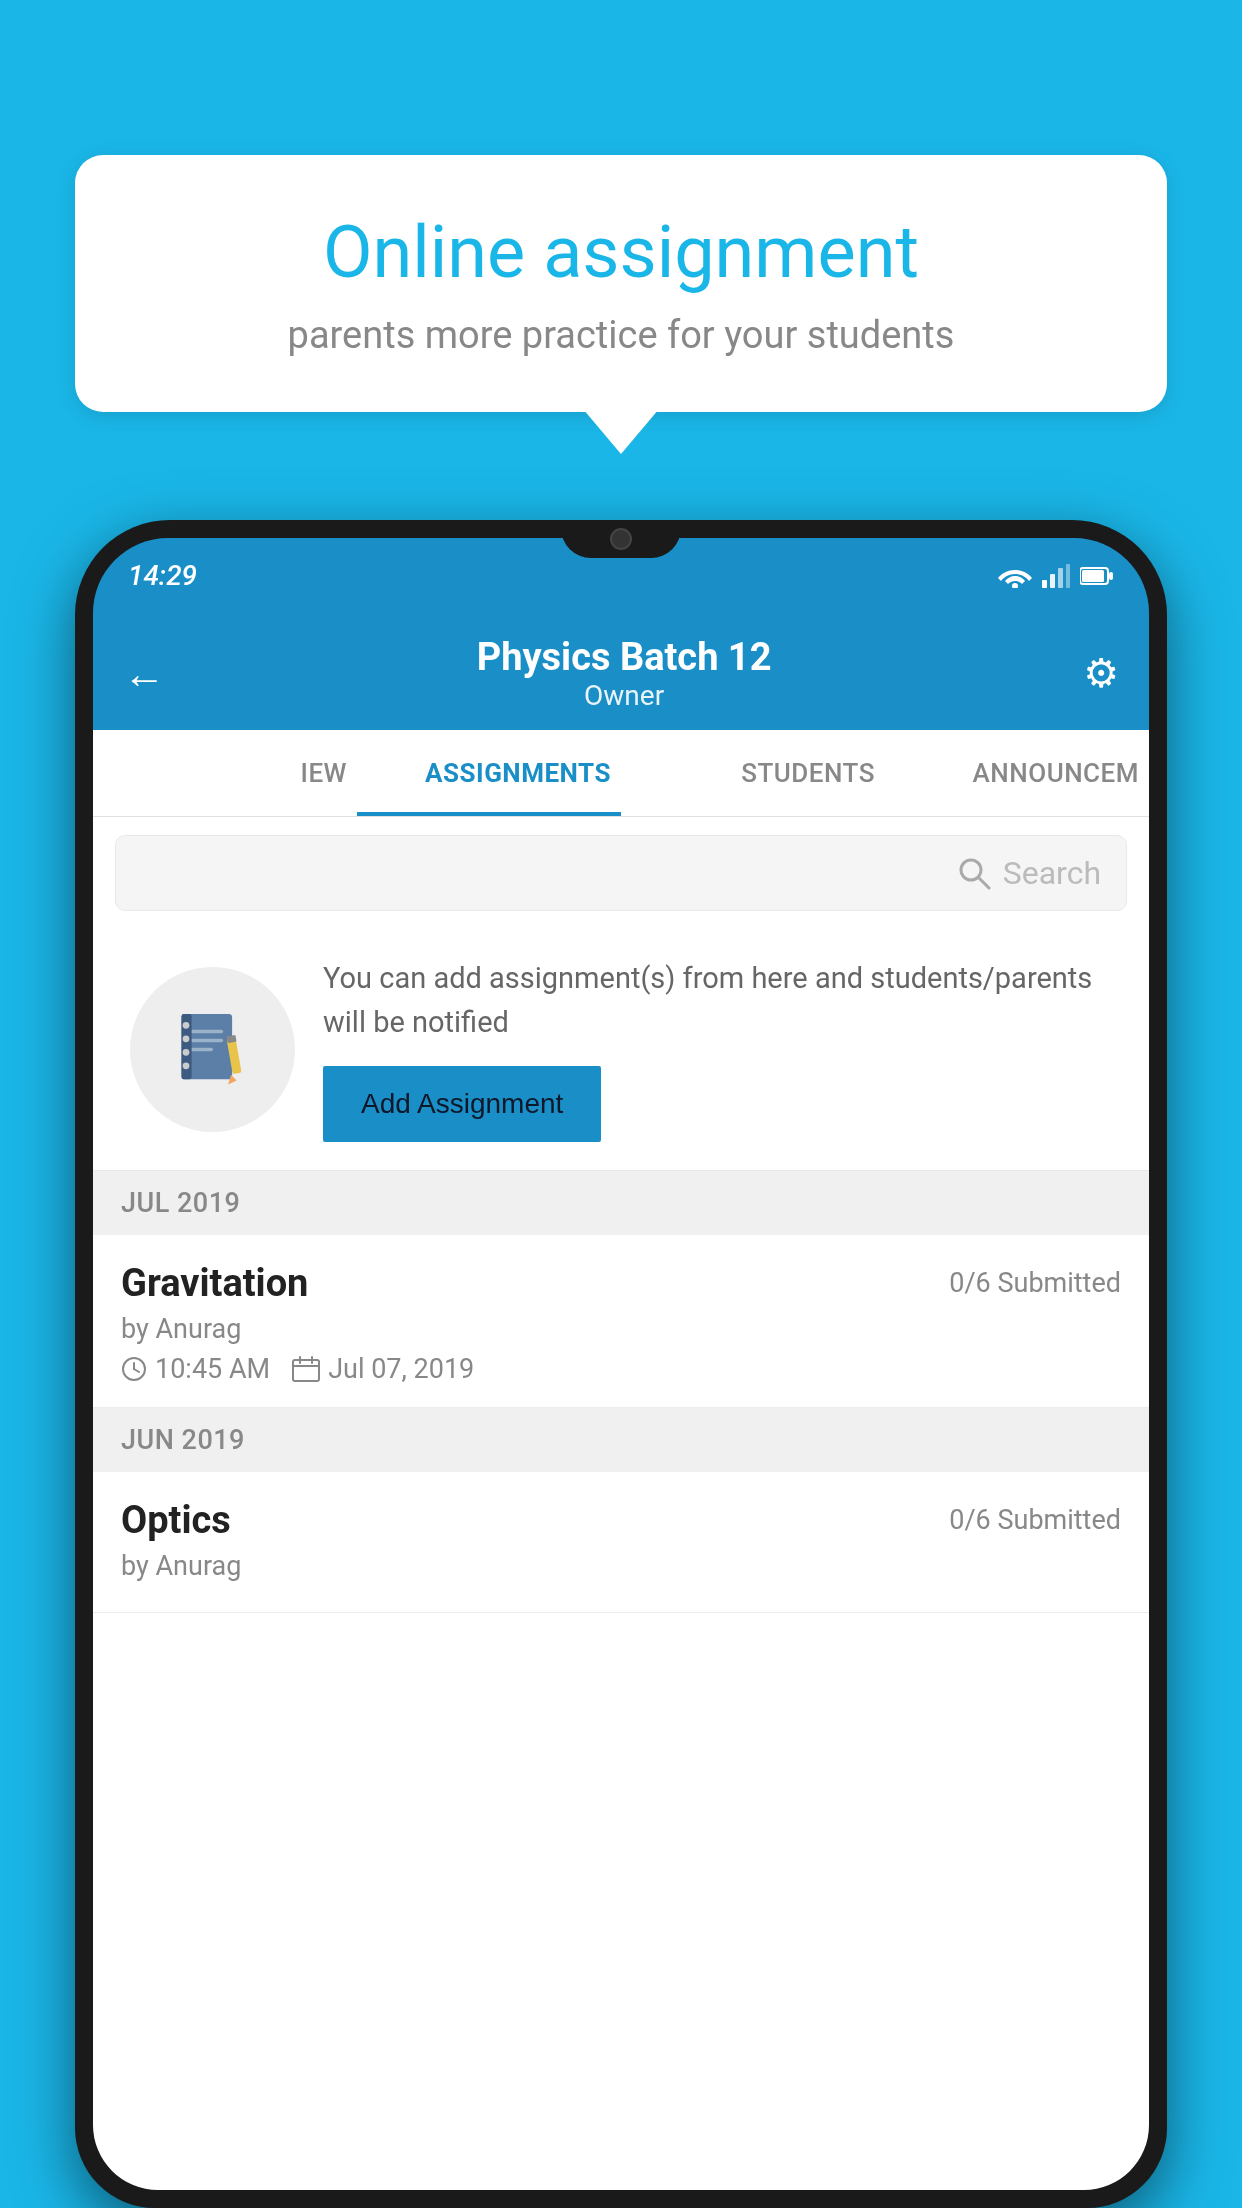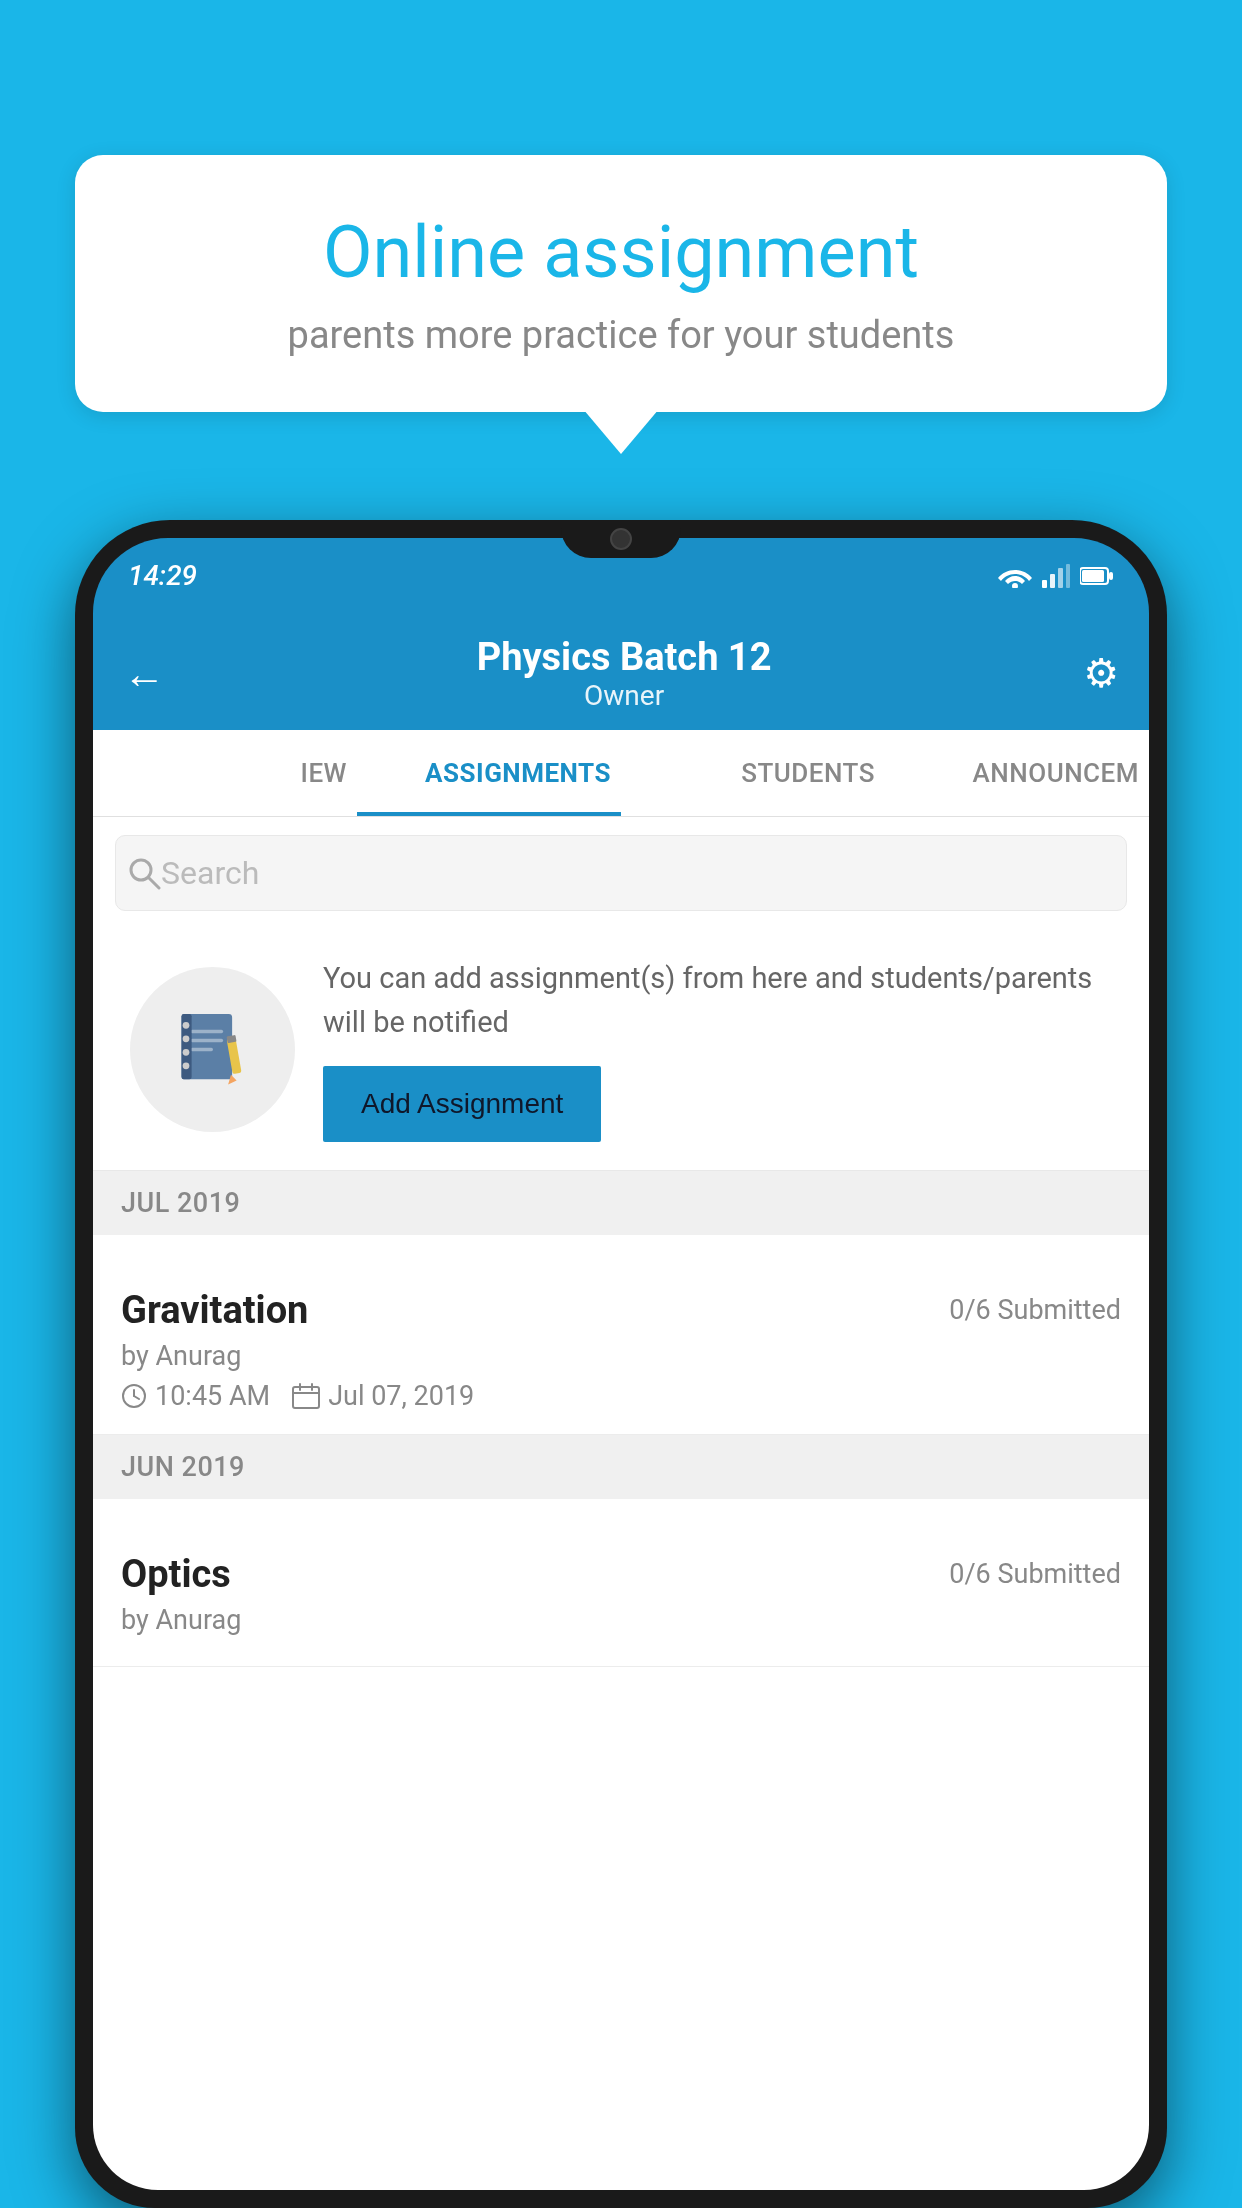--- a/index.html
+++ b/index.html
@@ -209,24 +209,25 @@
     
     .search-container {
       padding: 18px 22px;
       background: white;
     }
 
     .search-bar {
       background: #f5f5f5;
       border: 1px solid #e8e8e8;
       border-radius: 10px;
-      padding: 18px 11px;
-      display: flex;
-      align-items: center;
-      gap: 0;
+      padding: 18px 25px;
+      display: flex;
+      align-items: center;
+      gap: 12px;
+      justify-content: flex-end;
     }
 
     .search-text {
       color: #bbb;
       font-size: 32px;
     }
 
     
     .info-card {
       padding: 28px 37px;
@@ -285,21 +286,20 @@
       padding: 26px 28px 22px 28px;
       background: white;
       border-bottom: 1px solid #ececec;
     }
 
     .assignment-top-row {
       display: flex;
       justify-content: space-between;
       align-items: center;
       margin-bottom: 8px;
-      margin-top: 27px;
     }
 
     .assignment-title {
       font-size: 38px;
       font-weight: 700;
       color: #222;
     }
 
     .assignment-submitted {
       font-size: 27px;

